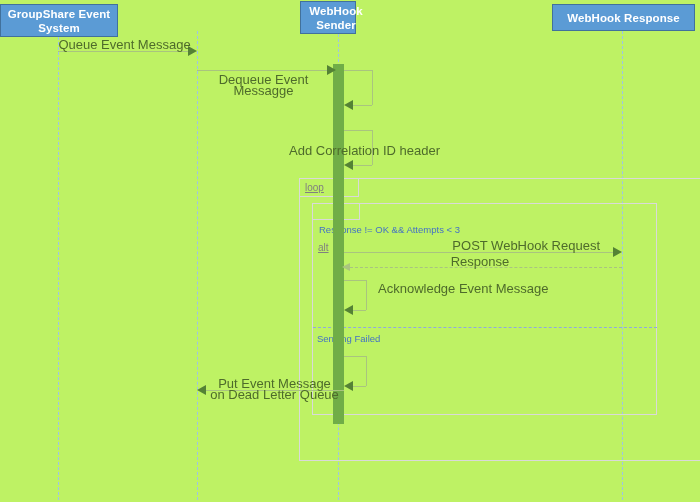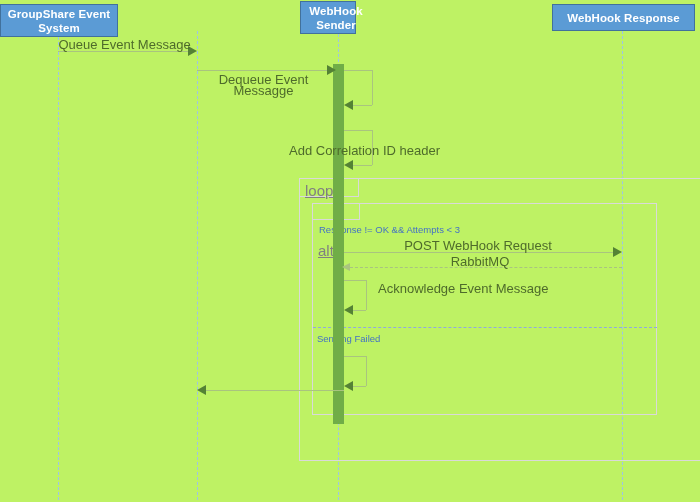--- a/index.html
+++ b/index.html
@@ -96,21 +96,21 @@
   }
   .frame-tab {
     position: absolute;
     box-sizing: border-box;
     border-right: 1px solid #d9d9d9;
     border-bottom: 1px solid #d9d9d9;
     background: transparent;
   }
   .frame-tab-label {
     position: absolute;
-    font-size: 15px;
+    font-size: 10px;
     color: #808080;
     text-decoration: underline;
   }
   .frame-divider {
     position: absolute;
     height: 0;
     border-top: 1px dashed #8faadc;
   }
   .guard-label {
     position: absolute;
@@ -171,33 +171,35 @@
   <div class="arrow-left" style="left:344px; top:100px;"></div>
 
   <div class="msg-line" style="left:344px; top:130px; width:28px;"></div>
   <div class="msg-vline" style="left:372px; top:130px; height:35px;"></div>
   <div class="msg-line" style="left:352px; top:165px; width:20px;"></div>
   <div class="arrow-left" style="left:344px; top:160px;"></div>
   <div class="msg-label left" style="left:289px; top:145px; width:200px;">Add Correlation ID header</div>
 
   <div class="msg-line" style="left:344px; top:252px; width:272px;"></div>
   <div class="arrow-right" style="left:613px; top:247px;"></div>
-  <div class="msg-label" style="left:378px; top:240px; width:200px;">POST WebHook Request</div>
+  <div class="msg-label" style="left:400px; top:240px; width:200px;text-align:right;">POST WebHook Request</div>
 
   <div class="msg-line dashed" style="left:350px; top:267px; width:272px;"></div>
   <div class="arrow-left open" style="left:342px; top:263px;"></div>
-  <div class="msg-label" style="left:420px; top:256px; width:120px;">RabbitMQ</div>
+  <div class="msg-label" style="left:420px; top:256px; width:120px;">Response</div>
 
   <div class="msg-line" style="left:344px; top:280px; width:22px;"></div>
   <div class="msg-vline" style="left:366px; top:280px; height:30px;"></div>
   <div class="msg-line" style="left:352px; top:310px; width:14px;"></div>
   <div class="arrow-left" style="left:344px; top:305px;"></div>
   <div class="msg-label left" style="left:378px; top:283px; width:200px;">Acknowledge Event Message</div>
 
   <div class="msg-line" style="left:344px; top:356px; width:22px;"></div>
   <div class="msg-vline" style="left:366px; top:356px; height:30px;"></div>
   <div class="msg-line" style="left:352px; top:386px; width:14px;"></div>
   <div class="arrow-left" style="left:344px; top:381px;"></div>
 
   <div class="msg-line" style="left:205px; top:390px; width:139px;"></div>
   <div class="arrow-left" style="left:197px; top:385px;"></div>
+  <div class="msg-label" style="left:205px; top:378px; width:139px;">Put Event Message
+on Dead Letter Queue</div>
 
 </div>
 
 </body></html>

